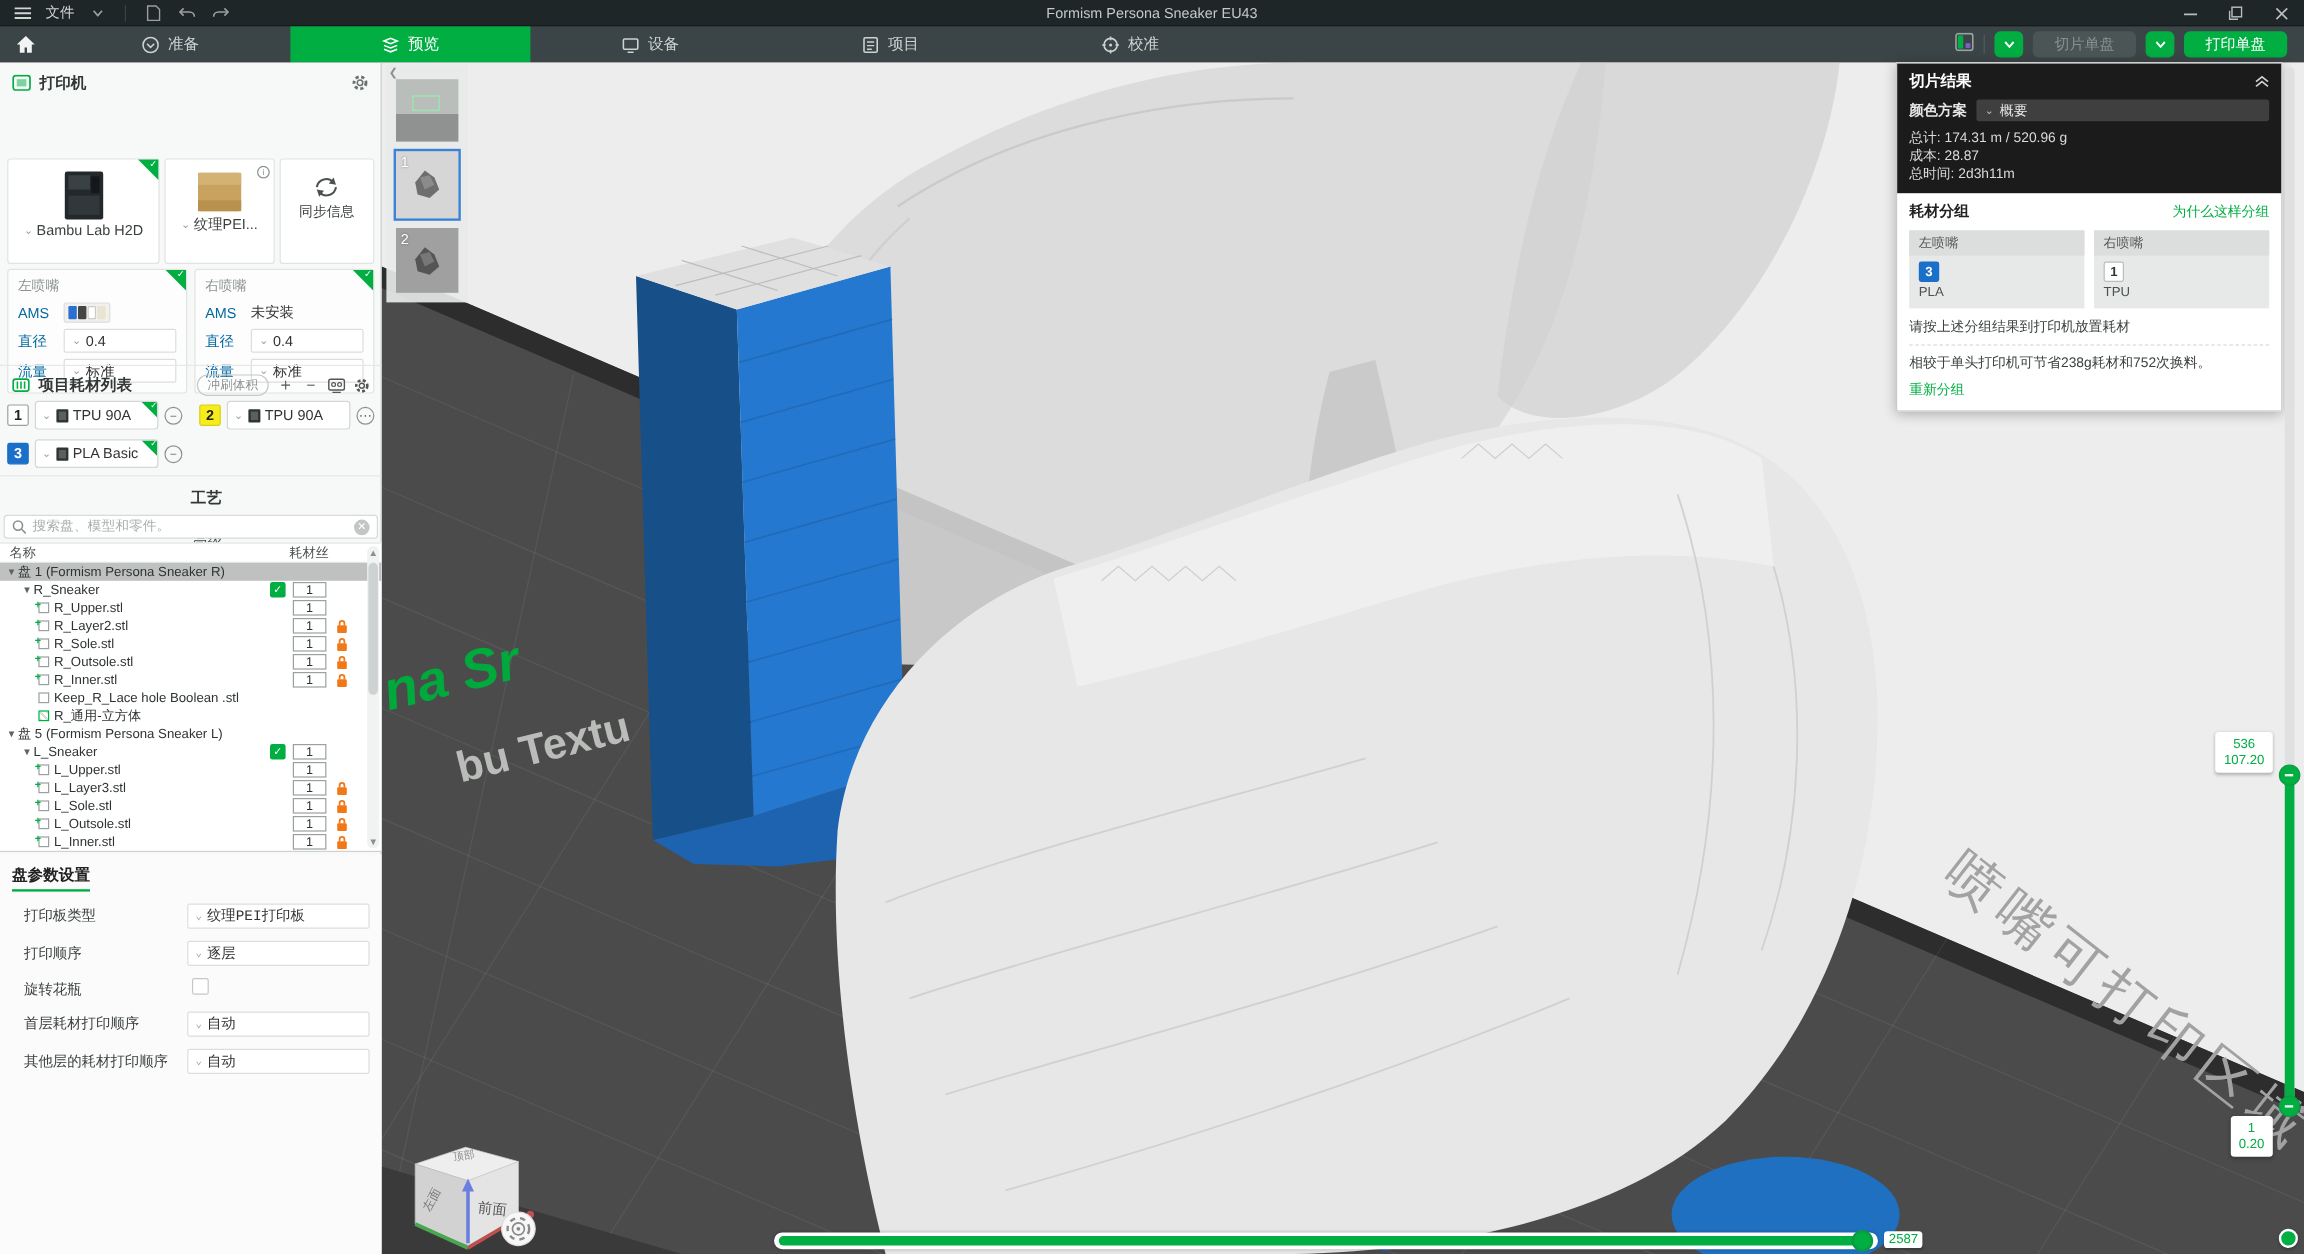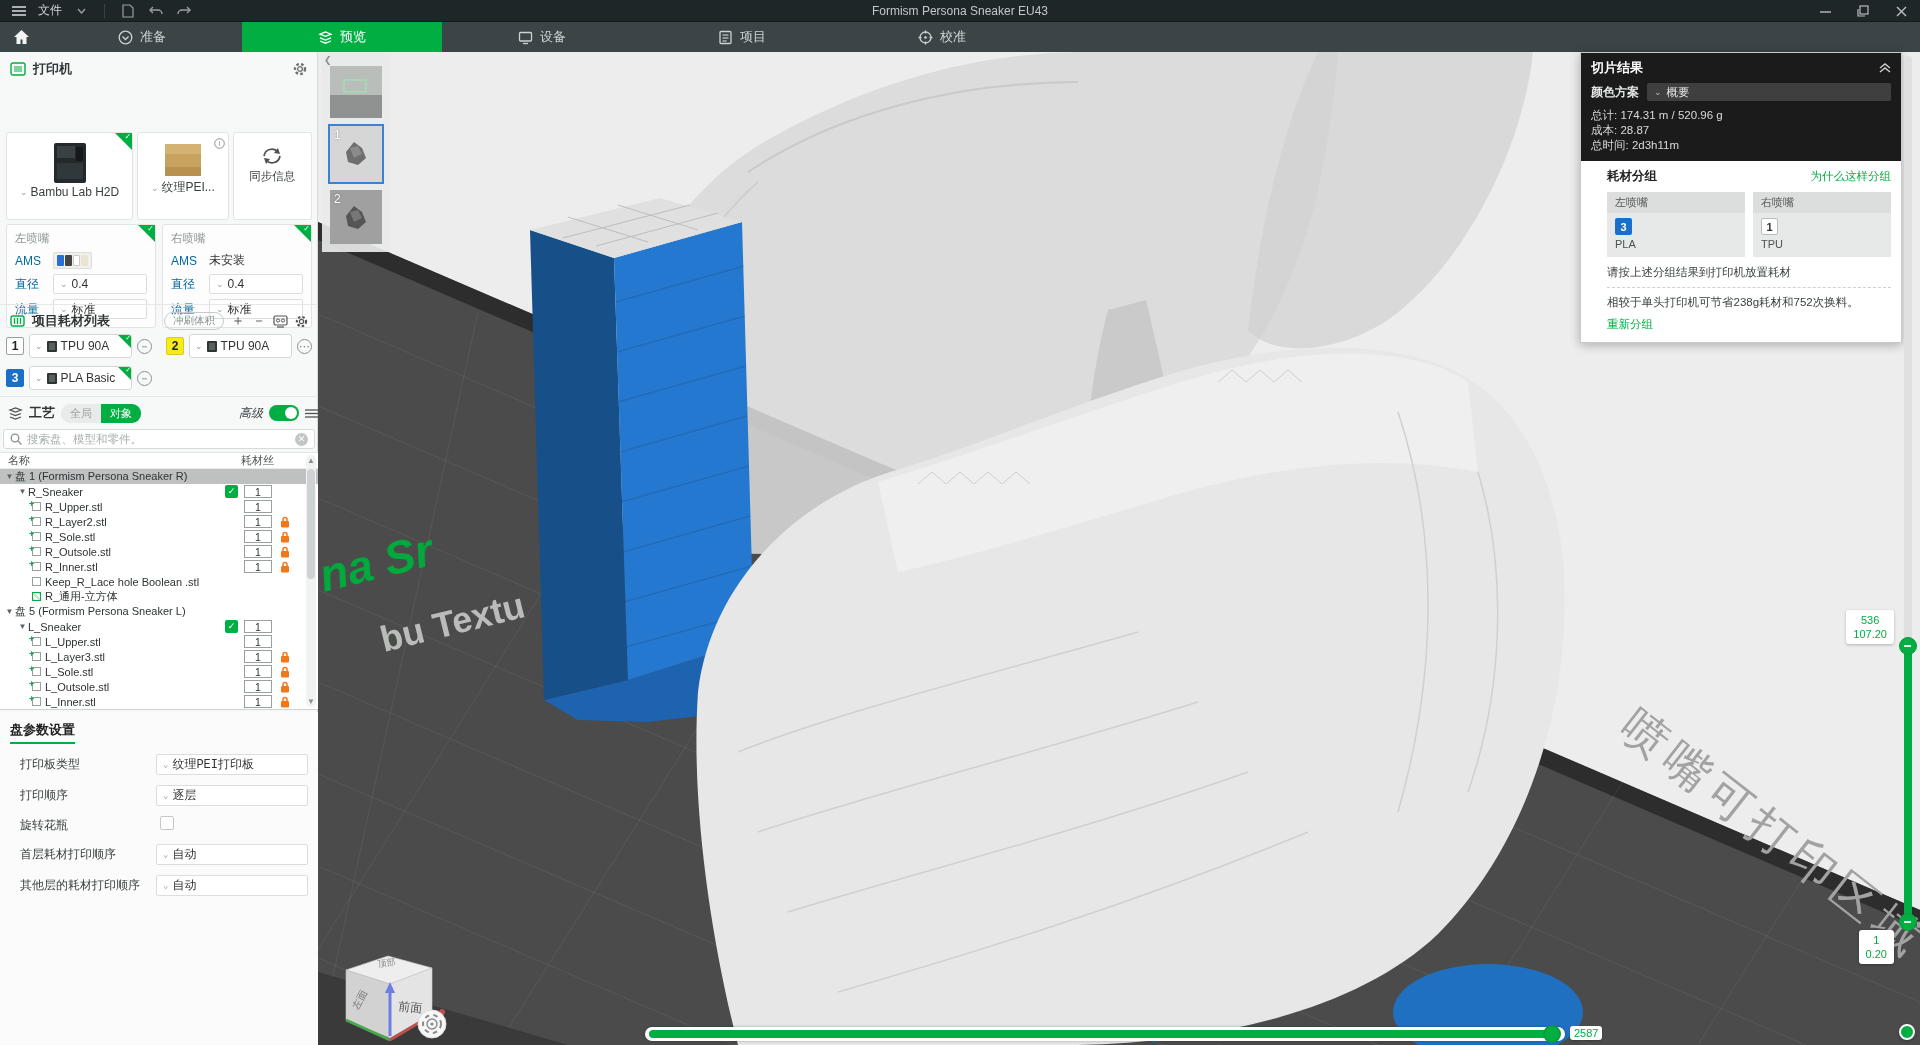--- a/index.html
+++ b/index.html
@@ -69,21 +69,21 @@
     display:flex;align-items:center;gap:4px;padding:0 5px;font-size:12px;overflow:hidden;}
   .fil-spool{width:10px;height:11px;background:#2f3434;border-radius:1px;position:relative;}
   .fil-spool:after{content:"";position:absolute;left:2px;top:2px;width:6px;height:7px;background:#5a6060;}
   .minus-circ{width:15px;height:15px;border:1px solid #8c9292;border-radius:50%;color:#6b7171;font-size:11px;
     display:flex;align-items:center;justify-content:center;cursor:pointer;}
   .corner-check.small{border-left-width:13px;border-top-width:13px;}
   .corner-check.small:after{font-size:7px;top:-14px;right:0;}
 
   
   #process-bar{position:absolute;left:0;top:348px;width:344px;height:26px;display:flex;align-items:center;
-    gap:6px;padding:0 8px;}
+    gap:6px;padding:0 8px;flex-direction:column;}
   .seg-pills{display:flex;border-radius:9px;overflow:hidden;font-size:11px;}
   .seg-a{background:#e9ebeb;color:#9aa0a0;padding:2px 9px;cursor:pointer;}
   .seg-b{background:#00ae42;color:#fff;padding:2px 9px;cursor:pointer;}
   .adv-lab{font-size:12px;color:#3c4141;font-style:italic;}
   .toggle{width:30px;height:16px;border-radius:8px;background:#00ae42;position:relative;cursor:pointer;}
   .toggle:after{content:"";position:absolute;right:2px;top:2px;width:12px;height:12px;border-radius:50%;background:#fff;}
 
   
   #searchbox{position:absolute;left:3px;top:377px;width:312px;height:20px;border:1px solid #d8dada;
     border-radius:3px;background:#fff;display:flex;align-items:center;gap:5px;padding:0 6px;}
@@ -138,21 +138,21 @@
 
   
   #slicepanel{position:absolute;left:1580px;top:52px;width:322px;background:#fff;border:1px solid #c9cbcb;
     box-shadow:0 2px 10px rgba(0,0,0,.28);font-size:12px;}
   #sp-dark{background:#1b1b1b;color:#e4e6e6;padding:6px 10px 8px;}
   .sp-titlerow{display:flex;align-items:center;font-weight:bold;font-size:13px;color:#fff;margin-bottom:6px;}
   .sp-schemerow{display:flex;align-items:center;gap:8px;margin-bottom:7px;}
   .sp-dd{flex:1;background:#3f3f3f;height:18px;border-radius:2px;display:flex;align-items:center;gap:5px;
     padding:0 7px;font-size:11.5px;color:#e8e8e8;cursor:pointer;}
   .sp-info{font-size:11.5px;color:#d9dbdb;line-height:15px;}
-  #sp-body{padding:7px 10px 10px;color:#2e3333;margin-left:16px;}
+  #sp-body{padding:7px 10px 10px;color:#2e3333;}
   .sp-grouprow{display:flex;align-items:center;margin-bottom:7px;}
   .sp-grouptitle{font-weight:bold;font-size:12.5px;color:#222;}
   .green-link{color:#00ae42;font-size:11.5px;cursor:pointer;}
   .nozzle-boxes{display:flex;gap:8px;margin-bottom:8px;}
   .nb{flex:1;background:#e7e8e8;}
   .nb-head{background:#dcdddd;padding:3px 8px;font-size:11px;color:#555;}
   .nb-body{padding:5px 8px 7px;}
   .nb-chip{width:17px;height:17px;border-radius:2px;font-size:11px;font-weight:bold;display:flex;
     align-items:center;justify-content:center;margin-bottom:3px;}
   .nb-chip.blue{background:#1a6fc9;color:#fff;}
@@ -287,20 +287,42 @@
     <div class="tab">
       <svg width="15" height="15">
           <circle cx="7.5" cy="7.5" r="5.5" fill="none" stroke="currentColor" stroke-width="1.3"></circle>
           <line x1="7.5" y1="0.5" x2="7.5" y2="3.5" stroke="currentColor" stroke-width="1.3"></line>
           <line x1="7.5" y1="11.5" x2="7.5" y2="14.5" stroke="currentColor" stroke-width="1.3"></line>
           <line x1="0.5" y1="7.5" x2="3.5" y2="7.5" stroke="currentColor" stroke-width="1.3"></line>
           <line x1="11.5" y1="7.5" x2="14.5" y2="7.5" stroke="currentColor" stroke-width="1.3"></line>
           <circle cx="7.5" cy="7.5" r="1.3" fill="currentColor"></circle>
         </svg>
       <span>校准</span>
+    </div>
+    <div class="tabbar-right">
+      <span>
+        <svg width="16" height="16">
+            <rect x="1" y="1" width="14" height="14" rx="2" fill="none" stroke="#9aa3a3" stroke-width="1.3"></rect>
+            <rect x="2.5" y="2.5" width="4.5" height="11" fill="#00ae42"></rect>
+            <rect x="9" y="9" width="4" height="4" fill="#7b61c4"></rect>
+          </svg>
+      </span>
+      <span class="tbar-sep"></span>
+      <span class="chev-btn">
+        <svg width="9" height="6">
+            <polyline points="1,1 4.5,5 8,1" fill="none" stroke="#fff" stroke-width="1.6"></polyline>
+          </svg>
+      </span>
+      <span class="pill-btn pill-disabled">切片单盘</span>
+      <span class="chev-btn">
+        <svg width="9" height="6">
+            <polyline points="1,1 4.5,5 8,1" fill="none" stroke="#fff" stroke-width="1.6"></polyline>
+          </svg>
+      </span>
+      <span class="pill-btn pill-green">打印单盘</span>
     </div>
   </div>
 
   <div id="leftpanel">
 
     <div class="sec-head" style="margin-top:4px;">
       <svg width="16" height="14">
           <rect x="1" y="1" width="14" height="12" rx="2" fill="none" stroke="#00ae42" stroke-width="1.4"></rect>
           <rect x="4" y="4" width="8" height="6" fill="#00ae42" opacity=".5"></rect>
         </svg>

